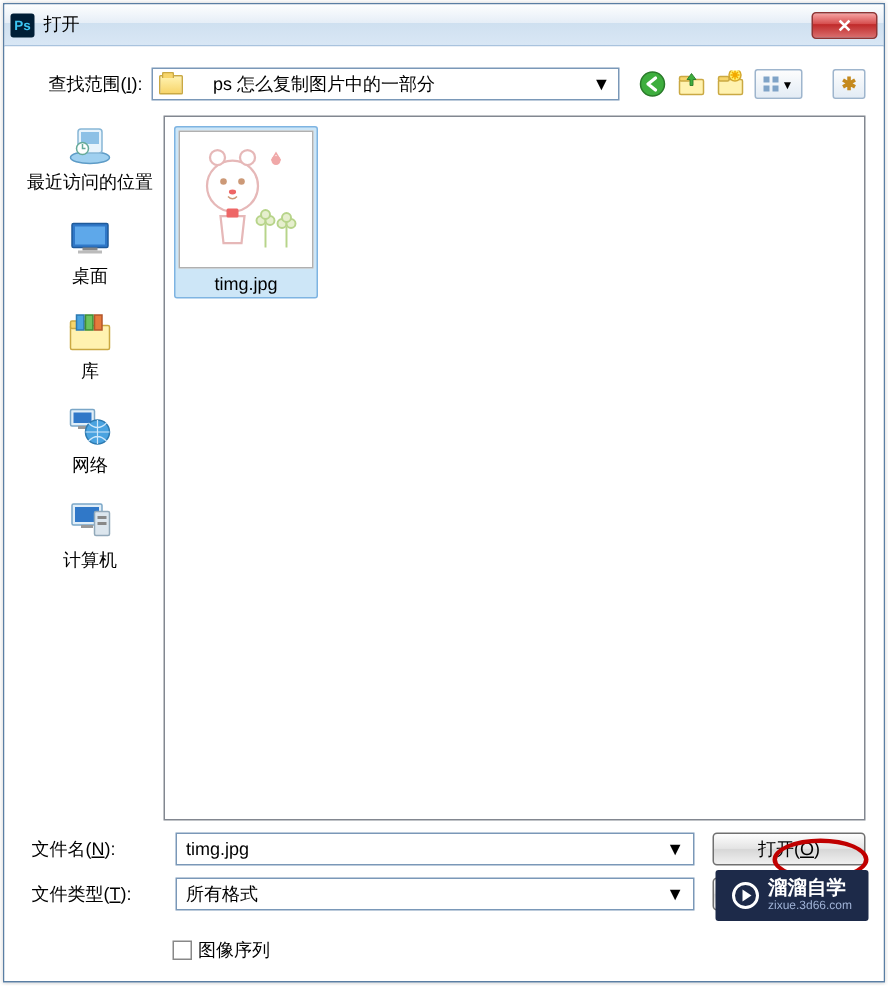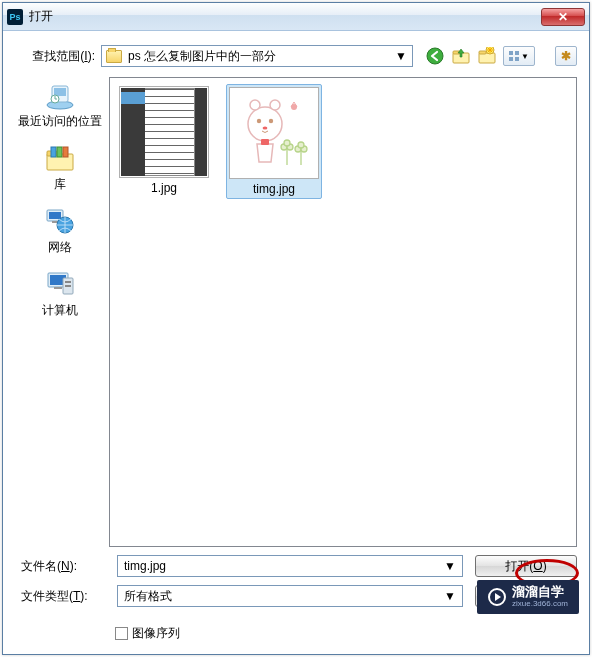--- a/index.html
+++ b/index.html
@@ -82,21 +82,21 @@
     }
     .lookin-label .u { text-decoration: underline; }
     .lookin-combo {
       flex: 1;
       height: 22px;
       border: 1px solid #7a98b8;
       background: #fff;
       display: flex;
       align-items: center;
       padding: 0 4px;
-      gap: 6px;
+      gap: 20px;
     }
     .folder-mini {
       width: 16px;
       height: 13px;
       background: linear-gradient(#fff2b0,#f7d56b);
       border: 1px solid #caa943;
       border-radius: 1px;
       position: relative;
     }
     .folder-mini:before {
@@ -366,20 +366,31 @@
                 <rect x="9" y="4" width="16" height="16" rx="2" fill="#e8f4fc" stroke="#87b6d6"></rect>
                 <rect x="11" y="6" width="12" height="8" fill="#8dc1e6"></rect>
                 <circle cx="12" cy="17" r="4" fill="#fff" stroke="#6a9"></circle>
                 <path d="M12 14v3h2" stroke="#6a9" fill="none"></path>
               </svg>
           </div>
           <div class="place-label">最近访问的位置</div>
         </div>
         <div class="place">
           <div class="place-icon">
+            <svg class="desktop-svg" width="34" height="28" viewBox="0 0 34 28">
+                <rect x="5" y="4" width="24" height="16" rx="1" fill="#3078c8" stroke="#1e5a9a"></rect>
+                <rect x="7" y="6" width="20" height="12" fill="#5ea8ea"></rect>
+                <rect x="12" y="20" width="10" height="2" fill="#888"></rect>
+                <rect x="9" y="22" width="16" height="2" fill="#bbb"></rect>
+              </svg>
+          </div>
+          <div class="place-label">桌面</div>
+        </div>
+        <div class="place">
+          <div class="place-icon">
             <svg class="lib-svg" width="34" height="30" viewBox="0 0 34 30">
                 <rect x="4" y="10" width="26" height="16" rx="1" fill="#fff2b0" stroke="#caa943"></rect>
                 <rect x="4" y="7" width="10" height="5" rx="1" fill="#f7d56b" stroke="#caa943"></rect>
                 <rect x="8" y="3" width="5" height="10" fill="#4aa3e0" stroke="#2d7ab0"></rect>
                 <rect x="14" y="3" width="5" height="10" fill="#6cc35e" stroke="#3e8e34"></rect>
                 <rect x="20" y="3" width="5" height="10" fill="#e67a3c" stroke="#b4562a"></rect>
               </svg>
           </div>
           <div class="place-label">库</div>
         </div>
@@ -404,30 +415,20 @@
                 <rect x="20" y="8" width="10" height="16" rx="1" fill="#dce6ee" stroke="#92a9ba"></rect>
                 <rect x="22" y="11" width="6" height="2" fill="#888"></rect>
                 <rect x="22" y="15" width="6" height="2" fill="#888"></rect>
               </svg>
           </div>
           <div class="place-label">计算机</div>
         </div>
       </div>
 
       <div class="file-list">
-        <div class="thumb-item">
-          <div class="thumb">
-            <div class="thumb1-inner">
-              <div class="thumb1-dark"></div>
-              <div class="thumb1-lines"></div>
-              <div class="thumb1-rdark"></div>
-            </div>
-          </div>
-          <div class="filename-label">1.jpg</div>
-        </div>
         <div class="thumb-item selected">
           <div class="thumb">
             <svg class="cat-svg" width="86" height="88" viewBox="0 0 86 88">
               <rect width="86" height="88" fill="#fff"></rect>
               <circle cx="63" cy="18" r="3" fill="#f0a8a8"></circle>
               <path d="M60 18l3-5 3 5" fill="none" stroke="#f0a8a8"></path>
               <circle cx="34" cy="35" r="17" fill="#fff" stroke="#e6b8b8" stroke-width="1.5"></circle>
               <circle cx="24" cy="16" r="5" fill="#fff" stroke="#e6b8b8" stroke-width="1.5"></circle>
               <circle cx="44" cy="16" r="5" fill="#fff" stroke="#e6b8b8" stroke-width="1.5"></circle>
               <circle cx="28" cy="32" r="2.2" fill="#c97"></circle>

